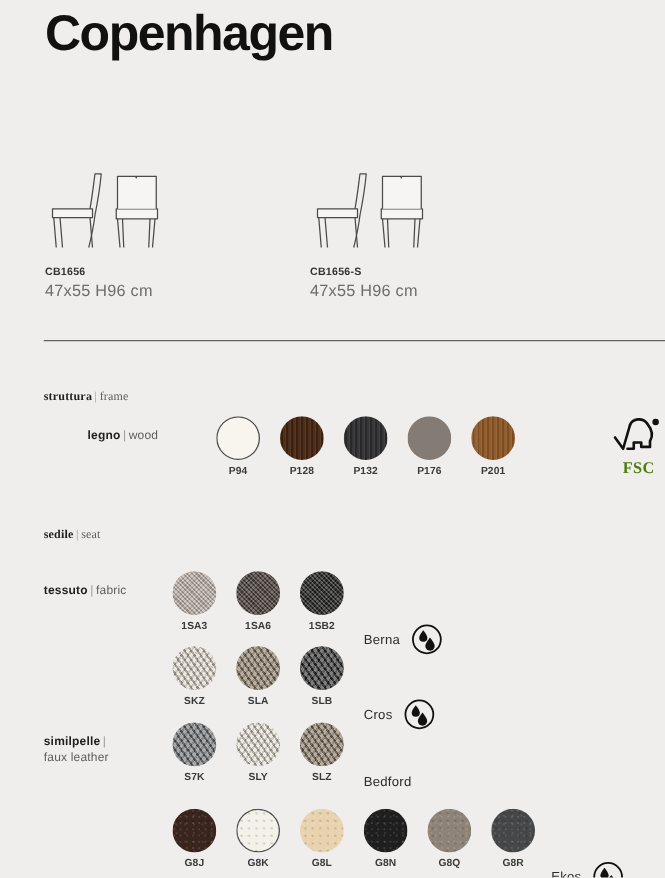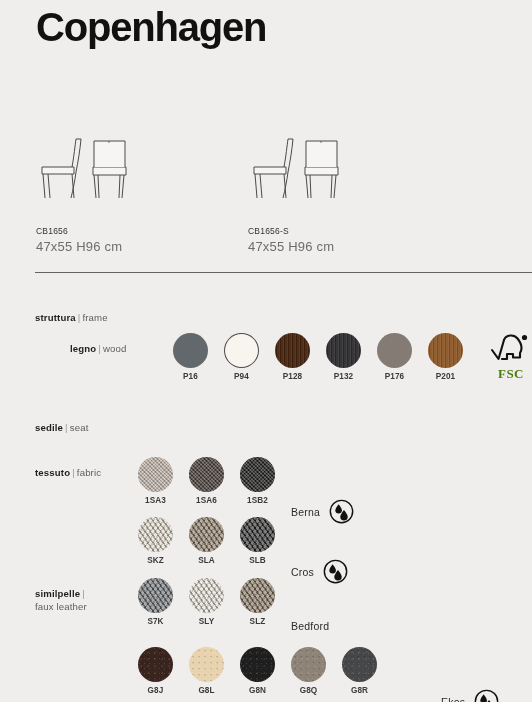--- a/index.html
+++ b/index.html
@@ -36,23 +36,23 @@
     display: flex;
     gap: 92px;
   }
   .model { width: 120px; }
   .model-art {
     height: 66px;
     position: relative;
   }
   .model-code {
     font-size: 8.5px;
-    font-weight: normal;
+    font-weight: bold;
     color: #333333;
-    margin-top: 24px;
+    margin-top: 10px;
     letter-spacing: .2px;
   }
   .model-dims {
     font-size: 13px;
     color: #6d6d6d;
     margin-top: 3px;
     letter-spacing: .2px;
   }
 
   
@@ -65,20 +65,21 @@
     border-top: 1.6px solid #636363;
   }
 
   
   .section-head {
     position: absolute;
     left: 35px;
     font-size: 9.6px;
     letter-spacing: .15px;
     white-space: nowrap;
+    font-family: Liberation Serif, serif;
   }
   .section-head .it { font-weight: bold; color: #1f1f1f; }
   .section-head .sep { color: #9a9a9a; margin: 0 2px; }
   .section-head .en { color: #5d5d5d; }
 
   #head-frame { top: 312px; }
   #head-seat  { top: 422px; }
 
   
   .row {
@@ -280,24 +281,20 @@
   <span class="it">struttura</span><span class="sep">|</span><span class="en">frame</span>
 </div>
 
 <div class="row" id="row-wood">
   <div class="row-label">
     <span class="it">legno</span><span class="sep">|</span><span class="en">wood</span>
   </div>
 
   <div class="swatches">
     <div class="swatch-cell">
-      <div class="swatch" style="background-color:#62686b;"></div>
-      <div class="swatch-code">P16</div>
-    </div>
-    <div class="swatch-cell">
       <div class="swatch outlined" style="background-color:#f7f5ee;"></div>
       <div class="swatch-code">P94</div>
     </div>
     <div class="swatch-cell">
       <div class="swatch grain" style="background-color:#43230f;"></div>
       <div class="swatch-code">P128</div>
     </div>
     <div class="swatch-cell">
       <div class="swatch grain" style="background-color:#2c2c2e;"></div>
       <div class="swatch-code">P132</div>
@@ -409,20 +406,24 @@
   </div>
 </div>
 
 <div class="row" id="row-ekos">
   <div class="swatches">
     <div class="swatch-cell">
       <div class="swatch pebble" style="background-color:#3a241e;"></div>
       <div class="swatch-code">G8J</div>
     </div>
     <div class="swatch-cell">
+      <div class="swatch pebble outlined" style="background-color:#f4f1e8;"></div>
+      <div class="swatch-code">G8K</div>
+    </div>
+    <div class="swatch-cell">
       <div class="swatch pebble" style="background-color:#e8d3ae;"></div>
       <div class="swatch-code">G8L</div>
     </div>
     <div class="swatch-cell">
       <div class="swatch pebble" style="background-color:#201f1f;"></div>
       <div class="swatch-code">G8N</div>
     </div>
     <div class="swatch-cell">
       <div class="swatch pebble" style="background-color:#8e8377;"></div>
       <div class="swatch-code">G8Q</div>

